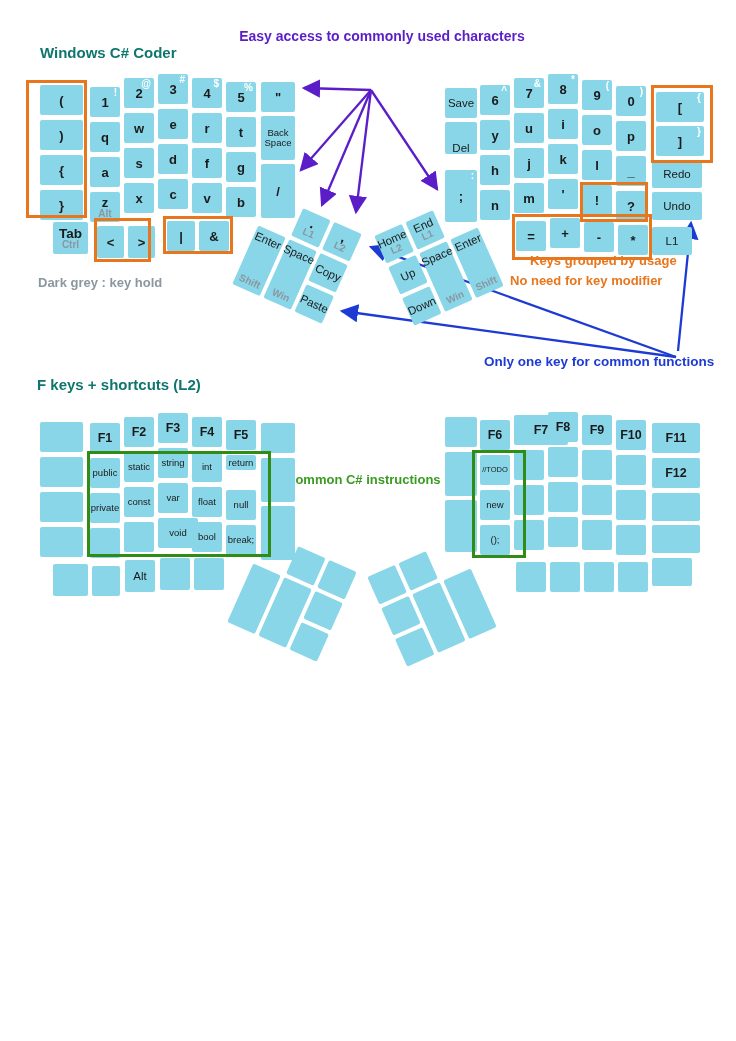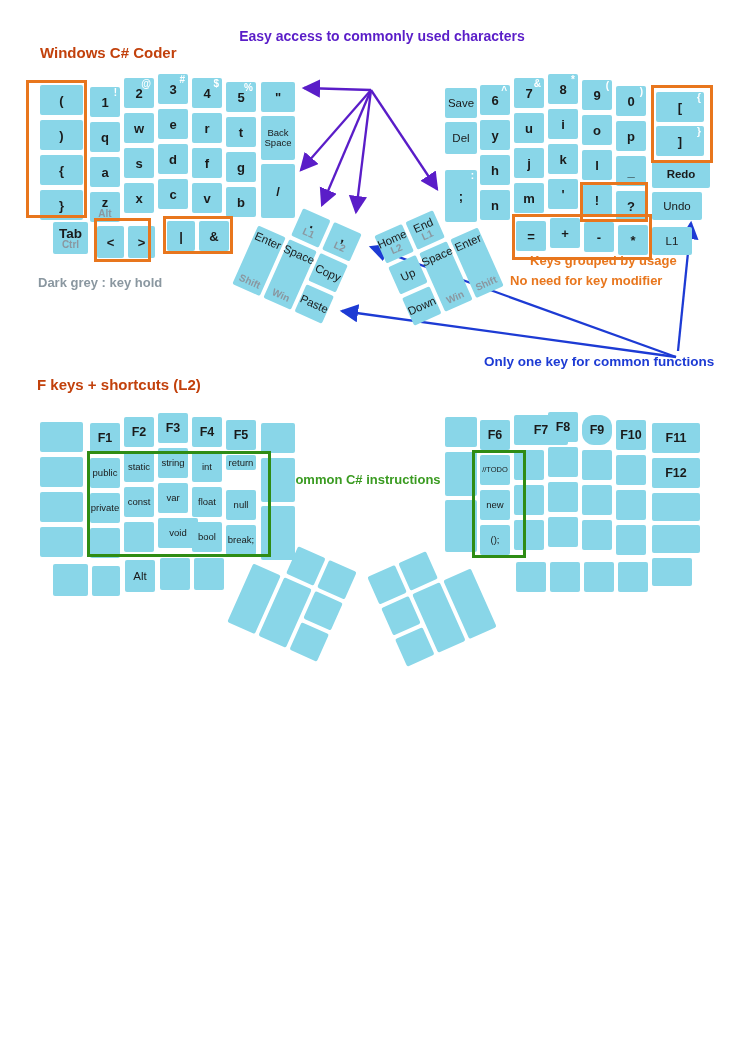--- a/index.html
+++ b/index.html
@@ -17,21 +17,21 @@
   .fk .lab{font-weight:700;font-size:12.5px;line-height:13px;}
   .kw .lab{font-size:9.5px;line-height:10px;}
   .tiny .lab{font-size:7.5px;line-height:8px;}
   .dot .lab{font-weight:700;font-size:14px;line-height:11px;}
   .tab .lab{font-weight:700;font-size:13.5px;line-height:13px;}
   .tall2{justify-content:space-between;padding:4px 0;}
   .frame{position:absolute;box-sizing:border-box;}
   .frame.orange{border:3px solid #e8761d;}
   .frame.green{border:3px solid #2f8c14;}
   .note{position:absolute;}
-  #title-main,#title-fkeys{position:absolute;font-size:15px;font-weight:700;color:#c2410c;}
+  #title-main,#title-fkeys{position:absolute;font-size:15px;font-weight:700;color:#0f766e;}
   #title-main{left:40px;top:44px;}
   #title-fkeys{left:37px;top:376px;}
   #note-easy{left:222px;top:28px;width:320px;text-align:center;color:#5a1dc8;font-size:14px;font-weight:600;}
   #note-darkgrey{left:38px;top:275px;color:#8a97a0;font-size:13px;font-weight:700;}
   #note-grouped1{left:510px;top:253px;color:#e8761d;font-size:13px;font-weight:600;padding-left:20px;}
   #note-grouped2{left:510px;top:273px;color:#e8761d;font-size:13px;font-weight:600;}
   #note-onlyone{left:484px;top:354px;color:#1d3bd4;font-size:13.5px;font-weight:600;}
   #note-common{left:286px;top:472px;color:#3a9b21;font-size:13px;font-weight:600;}
   #arrows{position:absolute;left:0;top:0;pointer-events:none;}
 </style>
@@ -169,21 +169,21 @@
         <span class="lab">|</span>
       </div>
       <div class="key sym" style="left: 199px; top: 221px; width: 30px; height: 30px;">
         <span class="lab">&amp;</span>
       </div>
     </div>
     <div class="block" style="left: 0px; top: 0px;">
       <div class="key txt" style="left: 445px; top: 88px; width: 32px; height: 30px;">
         <span class="lab">Save</span>
       </div>
-      <div class="key txt" style="left: 445px; top: 122px; width: 32px; height: 32px;">
+      <div class="key txt" style="left: 445px; top: 122px; width: 32px; height: 32px; justify-content: flex-end;">
         <span class="lab">Del</span>
       </div>
       <div class="key sym" style="left: 445px; top: 170px; width: 32px; height: 52px;">
         <span class="shift">:</span>
         <span class="lab">;</span>
       </div>
       <div class="key num" style="left: 480px; top: 85px; width: 30px; height: 30px;">
         <span class="shift">^</span>
         <span class="lab">6</span>
       </div>
@@ -249,21 +249,21 @@
         <span class="lab">?</span>
       </div>
       <div class="key num" style="left: 656px; top: 92px; width: 48px; height: 30px;">
         <span class="shift">{</span>
         <span class="lab">[</span>
       </div>
       <div class="key num" style="left: 656px; top: 126px; width: 48px; height: 30px;">
         <span class="shift">}</span>
         <span class="lab">]</span>
       </div>
-      <div class="key txt" style="left: 652px; top: 160px; width: 58px; height: 28px; font-weight: bold;">
+      <div class="key txt" style="left: 652px; top: 160px; width: 50px; height: 28px;">
         <span class="lab">Redo</span>
       </div>
       <div class="key txt" style="left: 652px; top: 192px; width: 50px; height: 28px;">
         <span class="lab">Undo</span>
       </div>
       <div class="key txt" style="left: 652px; top: 227px; width: 40px; height: 28px;">
         <span class="lab">L1</span>
       </div>
       <div class="key sym" style="left: 516px; top: 221px; width: 30px; height: 30px;">
         <span class="lab">=</span>
@@ -419,21 +419,21 @@
       </div>
       <div class="key txt" style="left: 514px; top: 450px; width: 30px; height: 30px;"></div>
       <div class="key txt" style="left: 514px; top: 485px; width: 30px; height: 30px;"></div>
       <div class="key txt" style="left: 514px; top: 520px; width: 30px; height: 30px;"></div>
       <div class="key fk" style="left: 548px; top: 412px; width: 30px; height: 30px;">
         <span class="lab">F8</span>
       </div>
       <div class="key txt" style="left: 548px; top: 447px; width: 30px; height: 30px;"></div>
       <div class="key txt" style="left: 548px; top: 482px; width: 30px; height: 30px;"></div>
       <div class="key txt" style="left: 548px; top: 517px; width: 30px; height: 30px;"></div>
-      <div class="key fk" style="left: 582px; top: 415px; width: 30px; height: 30px; border-radius: 12px;">
+      <div class="key fk" style="left: 582px; top: 415px; width: 30px; height: 30px;">
         <span class="lab">F9</span>
       </div>
       <div class="key txt" style="left: 582px; top: 450px; width: 30px; height: 30px;"></div>
       <div class="key txt" style="left: 582px; top: 485px; width: 30px; height: 30px;"></div>
       <div class="key txt" style="left: 582px; top: 520px; width: 30px; height: 30px;"></div>
       <div class="key fk" style="left: 616px; top: 420px; width: 30px; height: 30px;">
         <span class="lab">F10</span>
       </div>
       <div class="key txt" style="left: 616px; top: 455px; width: 30px; height: 30px;"></div>
       <div class="key txt" style="left: 616px; top: 490px; width: 30px; height: 30px;"></div>

